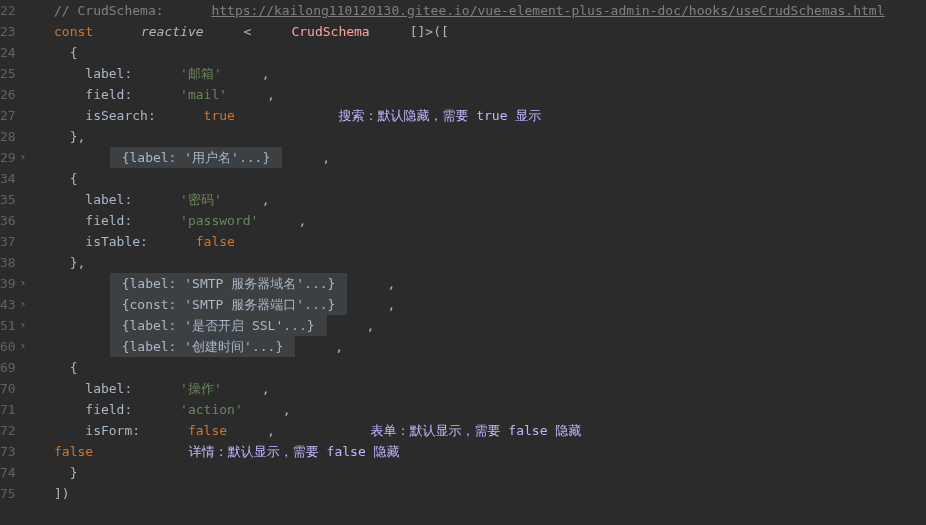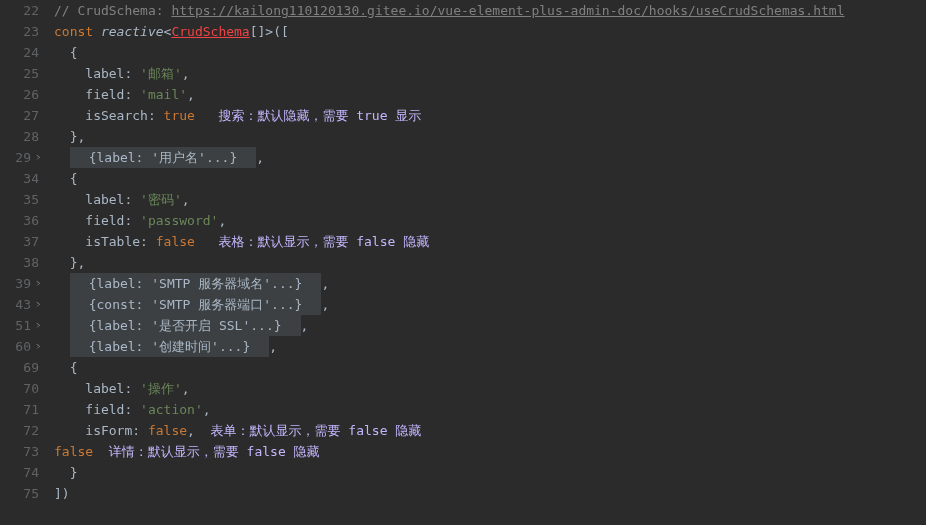--- a/index.html
+++ b/index.html
@@ -1,32 +1,32 @@
 <!DOCTYPE html>
 <html><head>
   <meta charset="utf-8">
   <style>
     * { margin:0; padding:0; box-sizing:border-box; }
     body { background:#2b2b2b; font-family:Menlo,Monaco,Consolas,monospace; font-size:13px; line-height:21px; width:926px; }
     .editor { display:flex; }
     .gutter { width:50px; text-align:right; color:#606366; padding-right:8px; user-select:none; flex-shrink:0; }
-    .gutter-row { height:21px; display:flex; justify-content:flex-end; align-items:center; gap:3px;padding-left:30px; }
+    .gutter-row { height:21px; display:flex; align-items:center; gap:3px; }
     .fold { color:#a9b7c6; font-size:9px; width:8px; }
     .code { flex:1; padding-left:4px; }
-    .code-row { height:21px; white-space:pre; display:flex; align-items:center; }
+    .code-row { height:21px; white-space:pre; display:flex; align-items:center;gap:40px; }
     .c  { color:#808080; }
     .u  { text-decoration:underline; }
     .kw { color:#cc7832;text-align:center; }
     .id { color:#a9b7c6; }
     .fn { color:#a9b7c6; font-style:italic; }
-    .ty { color:#ef4444;text-decoration:underline; }
+    .ty { color:#fca5a5; }
     .p  { color:#a9b7c6; }
     .s  { color:#6a8759; }
     .red{ color:#c4b5fd; }
-    .fold-bg { background:#3c4043; color:#a9b7c6; padding:0 19px; }
+    .fold-bg { background:#3c4043; color:#a9b7c6; padding:0 12px; }
   </style>
 </head>
 <body>
 
 <div class="editor">
   <div class="gutter">
       <div class="gutter-row">
         <span>22</span>
         <span class="fold"></span>
       </div>
@@ -128,21 +128,21 @@
       <div class="code-row"><span class="kw">const </span><span class="fn">reactive</span><span class="p">&lt;</span><span class="ty">CrudSchema</span><span class="p">[]&gt;([</span></div>
       <div class="code-row"><span class="p">  {</span></div>
       <div class="code-row"><span class="id">    label: </span><span class="s">'邮箱'</span><span class="p">,</span></div>
       <div class="code-row"><span class="id">    field: </span><span class="s">'mail'</span><span class="p">,</span></div>
       <div class="code-row"><span class="id">    isSearch: </span><span class="kw">true</span><span class="id">   </span><span class="red">搜索：默认隐藏，需要 true 显示</span></div>
       <div class="code-row"><span class="p">  },</span></div>
       <div class="code-row"><span class="p">  </span><span class="fold-bg">{label: '用户名'...}</span><span class="p">,</span></div>
       <div class="code-row"><span class="p">  {</span></div>
       <div class="code-row"><span class="id">    label: </span><span class="s">'密码'</span><span class="p">,</span></div>
       <div class="code-row"><span class="id">    field: </span><span class="s">'password'</span><span class="p">,</span></div>
-      <div class="code-row"><span class="id">    isTable: </span><span class="kw">false</span><span class="id">   </span><span class="red">表格：默认显示，需要 false 隐藏</span></div>
+      <div class="code-row"><span class="id">    isTable: </span><span class="kw">false</span><span class="id">   </span></div>
       <div class="code-row"><span class="p">  },</span></div>
       <div class="code-row"><span class="p">  </span><span class="fold-bg">{label: 'SMTP 服务器域名'...}</span><span class="p">,</span></div>
       <div class="code-row"><span class="p">  </span><span class="fold-bg">{const: 'SMTP 服务器端口'...}</span><span class="p">,</span></div>
       <div class="code-row"><span class="p">  </span><span class="fold-bg">{label: '是否开启 SSL'...}</span><span class="p">,</span></div>
       <div class="code-row"><span class="p">  </span><span class="fold-bg">{label: '创建时间'...}</span><span class="p">,</span></div>
       <div class="code-row"><span class="p">  {</span></div>
       <div class="code-row"><span class="id">    label: </span><span class="s">'操作'</span><span class="p">,</span></div>
       <div class="code-row"><span class="id">    field: </span><span class="s">'action'</span><span class="p">,</span></div>
       <div class="code-row"><span class="id">    isForm: </span><span class="kw">false</span><span class="p">,</span><span class="id">  </span><span class="red">表单：默认显示，需要 false 隐藏</span></div>
       <div class="code-row"><span class="kw">false</span><span class="id">  </span><span class="red">详情：默认显示，需要 false 隐藏</span></div>

